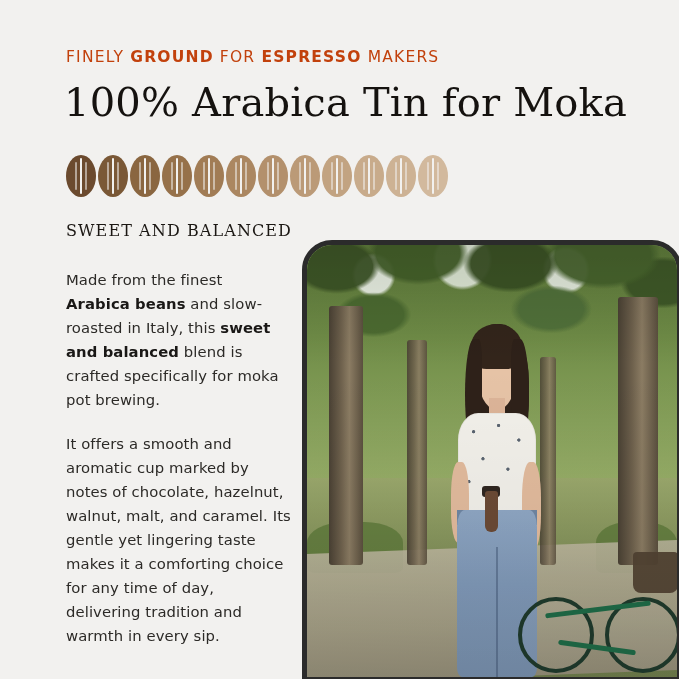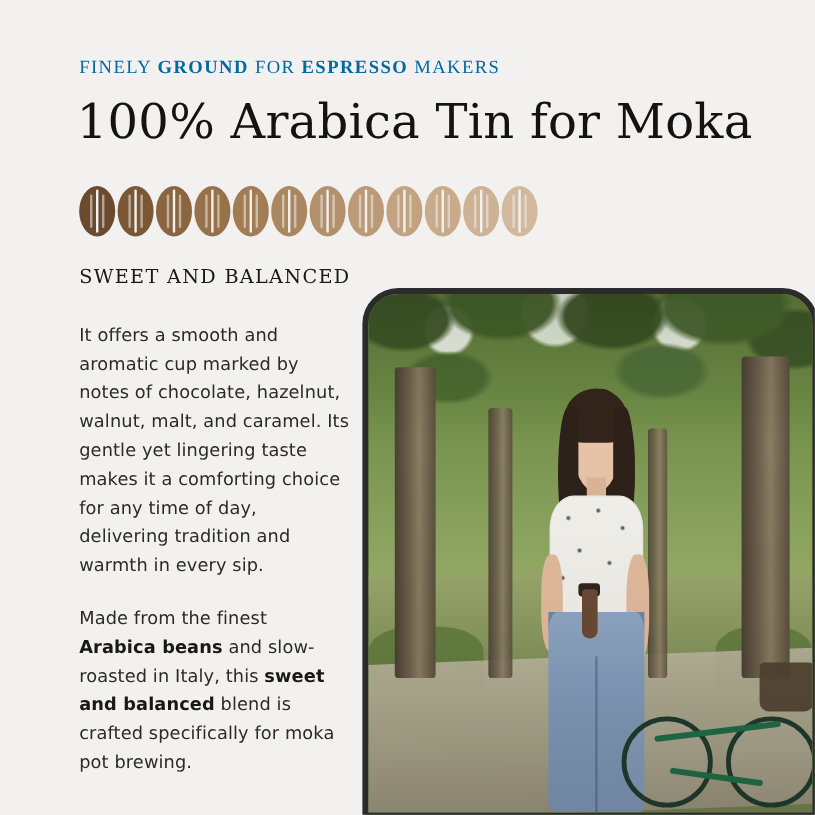--- a/index.html
+++ b/index.html
@@ -21,24 +21,23 @@
     box-sizing: border-box;
   }
 
   
   .eyebrow {
     position: absolute;
     left: 66px;
     top: 48px;
     font-size: 15.5px;
     letter-spacing: 1.2px;
-    color: #0369a1;
+    color: #c2410c;
     font-weight: 400;
     white-space: nowrap;
-    font-family: Liberation Serif, serif;
   }
   .eyebrow b {
     font-weight: 700;
   }
 
   .headline {
     position: absolute;
     left: 64px;
     top: 80px;
     font-family: "DejaVu Serif", serif;
@@ -352,22 +351,22 @@
         <span class="crack"></span>
       </span>
     <span class="bean" style="background: rgb(210, 185, 157);">
         <span class="crack"></span>
       </span>
   </div>
 
   <div class="subhead">SWEET AND BALANCED</div>
 
   <div class="body-copy">
+    <p><span>Made from the finest </span><b>Arabica beans</b><span> and slow-roasted in Italy, this </span><b>sweet and balanced</b><span> blend is crafted specifically for moka pot brewing.</span></p>
     <p>It offers a smooth and aromatic cup marked by notes of chocolate, hazelnut, walnut, malt, and caramel. Its gentle yet lingering taste makes it a comforting choice for any time of day, delivering tradition and warmth in every sip.</p>
-    <p><span>Made from the finest </span><b>Arabica beans</b><span> and slow-roasted in Italy, this </span><b>sweet and balanced</b><span> blend is crafted specifically for moka pot brewing.</span></p>
   </div>
 
   <div class="photo">
     <div class="photo-inner">
       <div class="sky"></div>
       <div class="leaves"></div>
       <div class="ground"></div>
       <div class="bush b1"></div>
       <div class="bush b2"></div>
       <div class="bush b3"></div>

